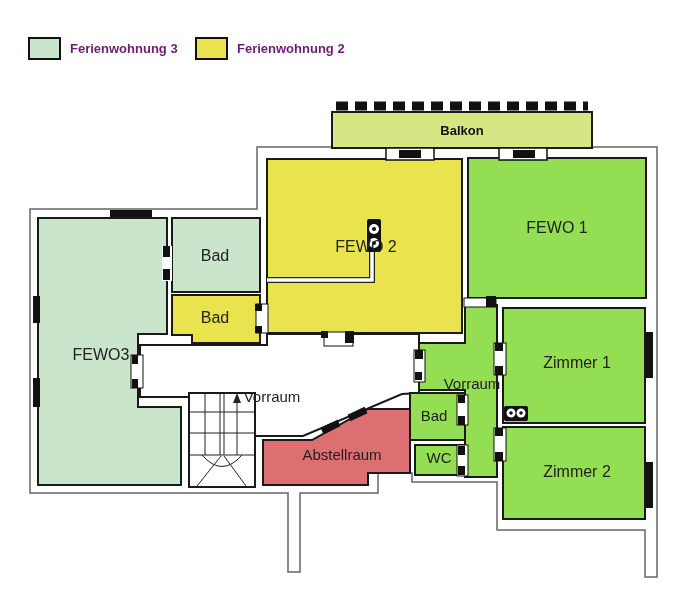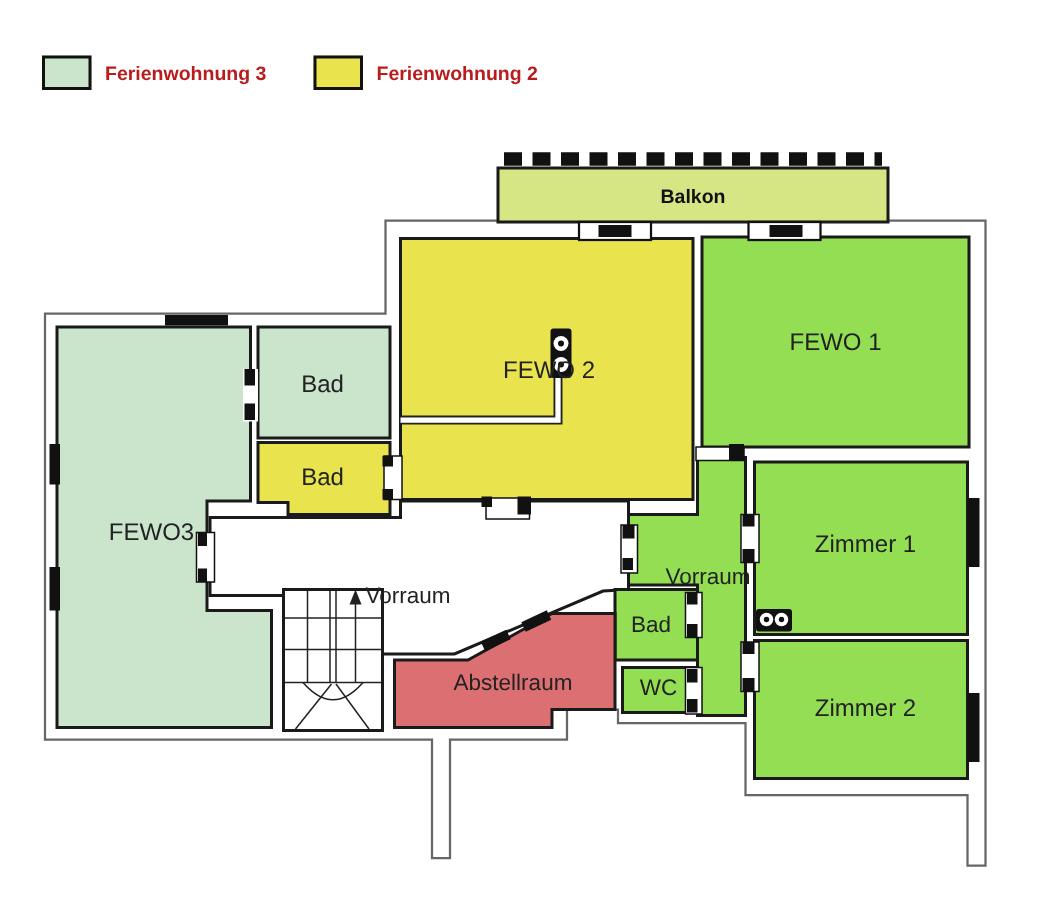--- a/index.html
+++ b/index.html
@@ -1,38 +1,38 @@
 <!DOCTYPE html>
 <html><head>
 <meta charset="utf-8">
 <style>
   html,body{margin:0;padding:0;background:#fff;}
   #canvas{position:relative;width:700px;height:600px;background:#fff;overflow:hidden;
           font-family:"Liberation Sans",sans-serif;}
   #plan-svg{position:absolute;left:0;top:0;}
   .legend-item{position:absolute;top:34px;display:flex;align-items:center;height:28px;}
   .swatch{width:33px;height:23px;border:2px solid #111;box-sizing:border-box;}
-  .legend-label{margin-left:9px;font-size:13px;font-weight:bold;color:#b91c1c;white-space:nowrap;}
+  .legend-label{margin-left:9px;font-size:13px;font-weight:bold;color:#701a75;white-space:nowrap;}
   .room-label{font-size:15px;fill:#222;text-anchor:middle;}
   .room-label.lg{font-size:16px;}
   .room-label.bold{font-weight:bold;font-size:13px;fill:#111;}
   .wall{stroke:#1a1a1a;stroke-width:2;}
   .thin{stroke:#222;stroke-width:1;fill:none;}
   .outline{stroke:#666;stroke-width:1.5;fill:none;}
 </style>
 </head>
 <body>
 
 <div id="canvas">
 
   <div class="legend-item" style="left:28px">
     <div class="swatch" style="background: rgb(203, 229, 204);"></div>
     <span class="legend-label">Ferienwohnung 3</span>
   </div>
-  <div class="legend-item" style="left:209px">
+  <div class="legend-item" style="left:195px">
     <div class="swatch" style="background: rgb(233, 228, 78);"></div>
     <span class="legend-label">Ferienwohnung 2</span>
   </div>
 
   <svg id="plan-svg" width="700" height="600" viewBox="0 0 700 600">
 
     <path class="outline" d="M257,147 H657 V577 H645 V530 H497 V482 H412 V473 H378 V493 H300 V572 H288 V493 H30 V209 H257 Z"></path>
 
     <line x1="336" y1="106" x2="588" y2="106" stroke="#111" stroke-width="9" stroke-dasharray="12 7"></line>
 

